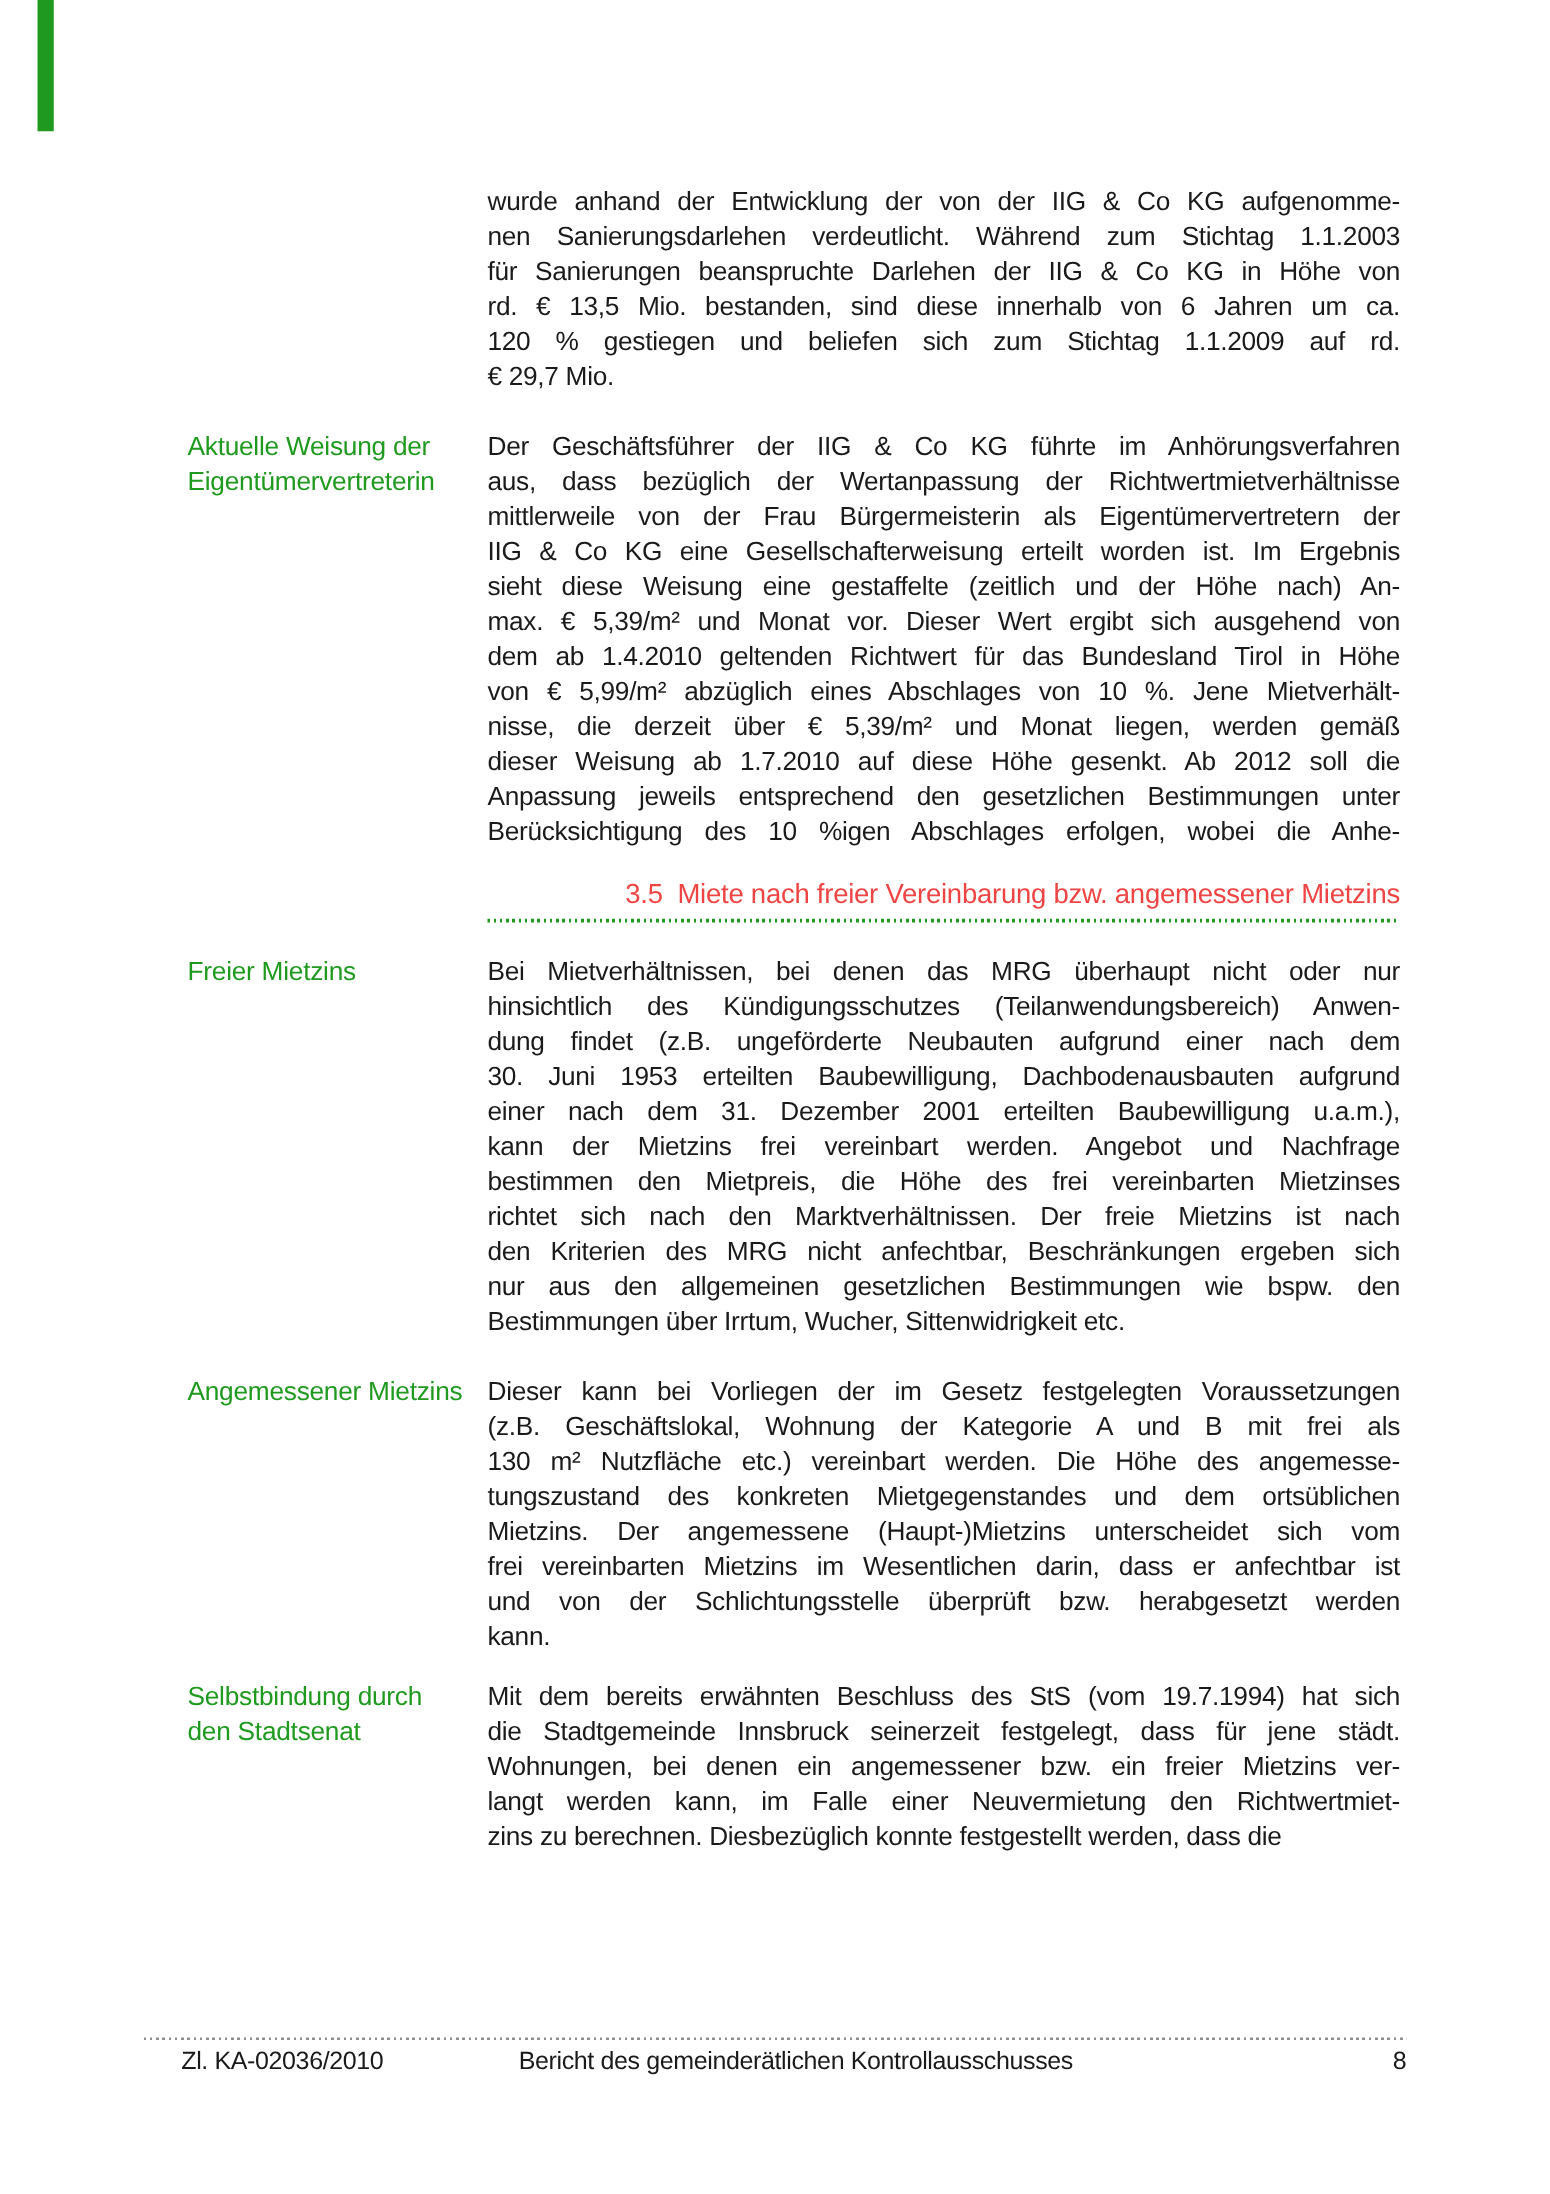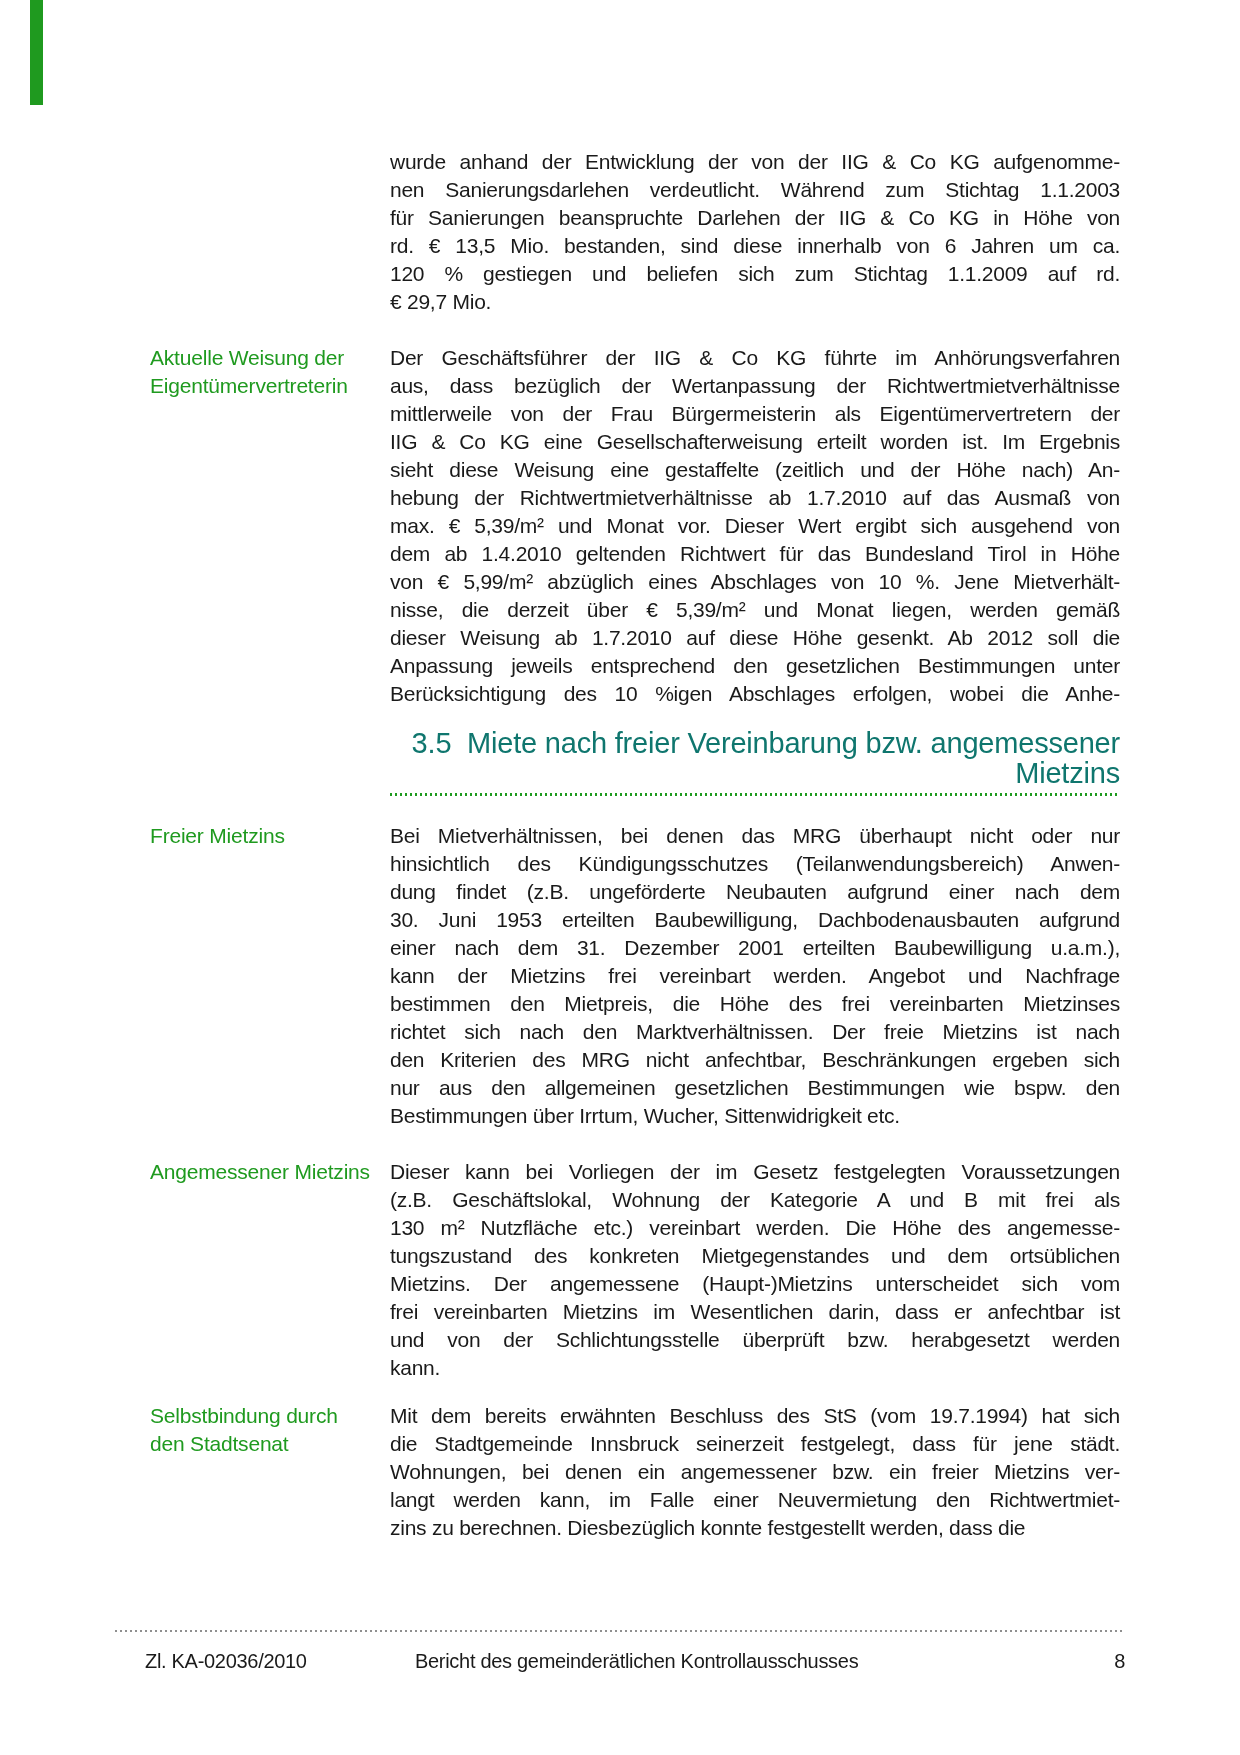--- a/index.html
+++ b/index.html
@@ -52,22 +52,22 @@
     font-size: 21px;
     line-height: 28px;
     letter-spacing: -0.25px;
   }
 
   .jline { text-align: justify; text-align-last: justify; }
   .jline.last { text-align: justify; text-align-last: left; }
 
   .heading-block { margin: 0 0 26px 240px; width: 730px; }
   .heading {
-    color: #0f766e;
-    font-size: 29px;
+    color: #ef4444;
+    font-size: 22px;
     line-height: 30px;
     letter-spacing: -0.2px;
     text-align: right;
     white-space: pre-wrap;
   }
   .dotline-green {
     margin-top: 5px;
     height: 3px;
     background-image: repeating-linear-gradient(to right, #1f9a1f 0 2px, transparent 2px 5px);
   }
@@ -78,21 +78,21 @@
     top: 1630px;
     width: 1010px;
   }
   .dotline-gray {
     height: 2px;
     background-image: repeating-linear-gradient(to right, #8f8f8f 0 2px, transparent 2px 5px);
   }
   .footer-row {
     display: flex;
     align-items: baseline;
-    margin-top: 16px;
+    margin-top: 4px;
     font-size: 20px;
     line-height: 26px;
     letter-spacing: -0.3px;
     color: #1a1a1a;
   }
   .footer-left { flex: 0 0 300px; padding-left: 30px; }
   .footer-center { flex: 1 1 auto; }
   .footer-right { flex: 0 0 60px; text-align: right; }
 </style>
 </head>
@@ -120,21 +120,20 @@
       <div class="label">
           <div class="jline">Aktuelle Weisung der</div>
           <div class="jline last">Eigentümervertreterin</div>
         </div>
       <div class="body">
           <div class="jline">Der Geschäftsführer der IIG &amp; Co KG führte im Anhörungsverfahren</div>
           <div class="jline">aus, dass bezüglich der Wertanpassung der Richtwertmietverhältnisse</div>
           <div class="jline">mittlerweile von der Frau Bürgermeisterin als Eigentümervertretern der</div>
           <div class="jline">IIG &amp; Co KG eine Gesellschafterweisung erteilt worden ist. Im Ergebnis</div>
           <div class="jline">sieht diese Weisung eine gestaffelte (zeitlich und der Höhe nach) An-</div>
-          <div class="jline">hebung der Richtwertmietverhältnisse ab 1.7.2010 auf das Ausmaß von</div>
           <div class="jline">max. € 5,39/m² und Monat vor. Dieser Wert ergibt sich ausgehend von</div>
           <div class="jline">dem ab 1.4.2010 geltenden Richtwert für das Bundesland Tirol in Höhe</div>
           <div class="jline">von € 5,99/m² abzüglich eines Abschlages von 10 %. Jene Mietverhält-</div>
           <div class="jline">nisse, die derzeit über € 5,39/m² und Monat liegen, werden gemäß</div>
           <div class="jline">dieser Weisung ab 1.7.2010 auf diese Höhe gesenkt. Ab 2012 soll die</div>
           <div class="jline">Anpassung jeweils entsprechend den gesetzlichen Bestimmungen unter</div>
           <div class="jline">Berücksichtigung des 10 %igen Abschlages erfolgen, wobei die Anhe-</div>
         </div>
     </section>
 

